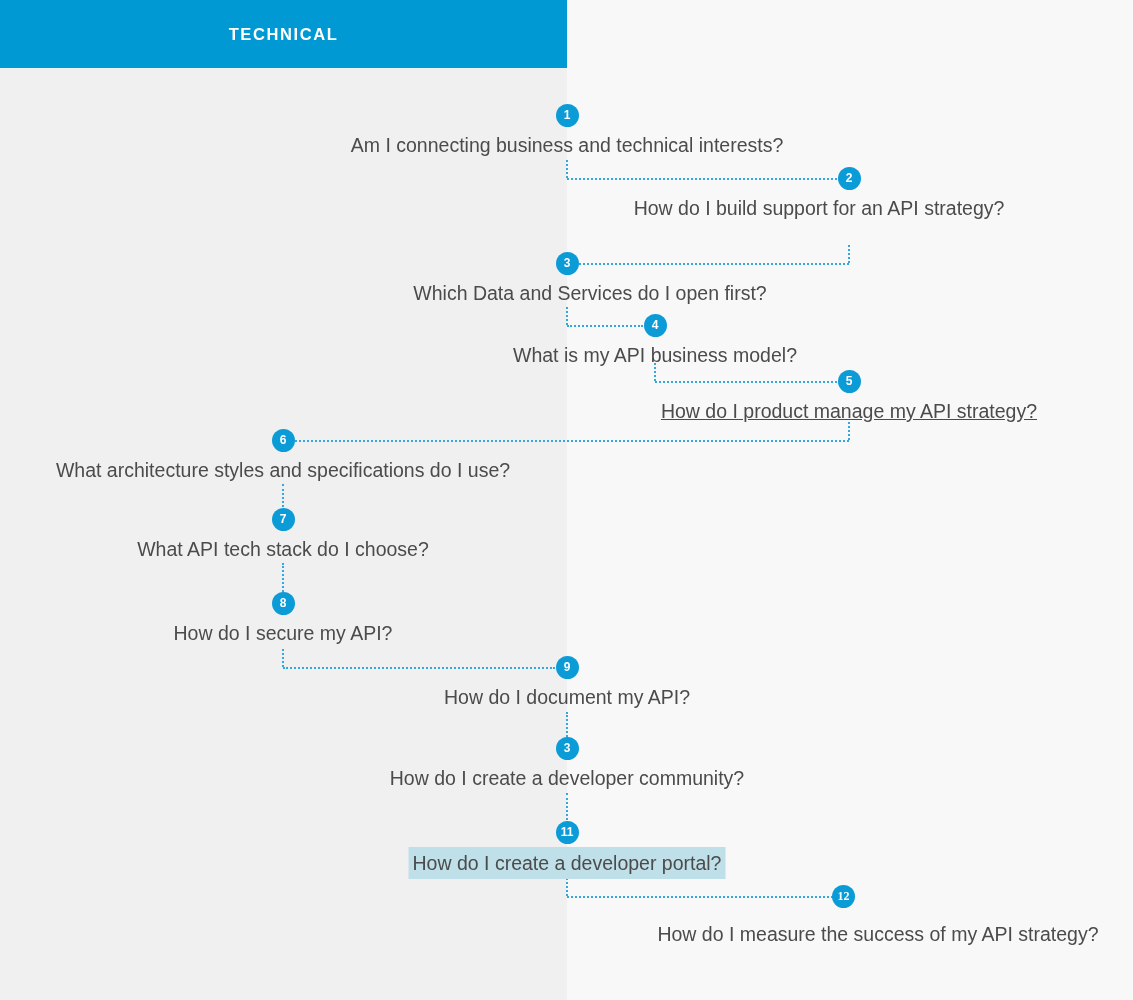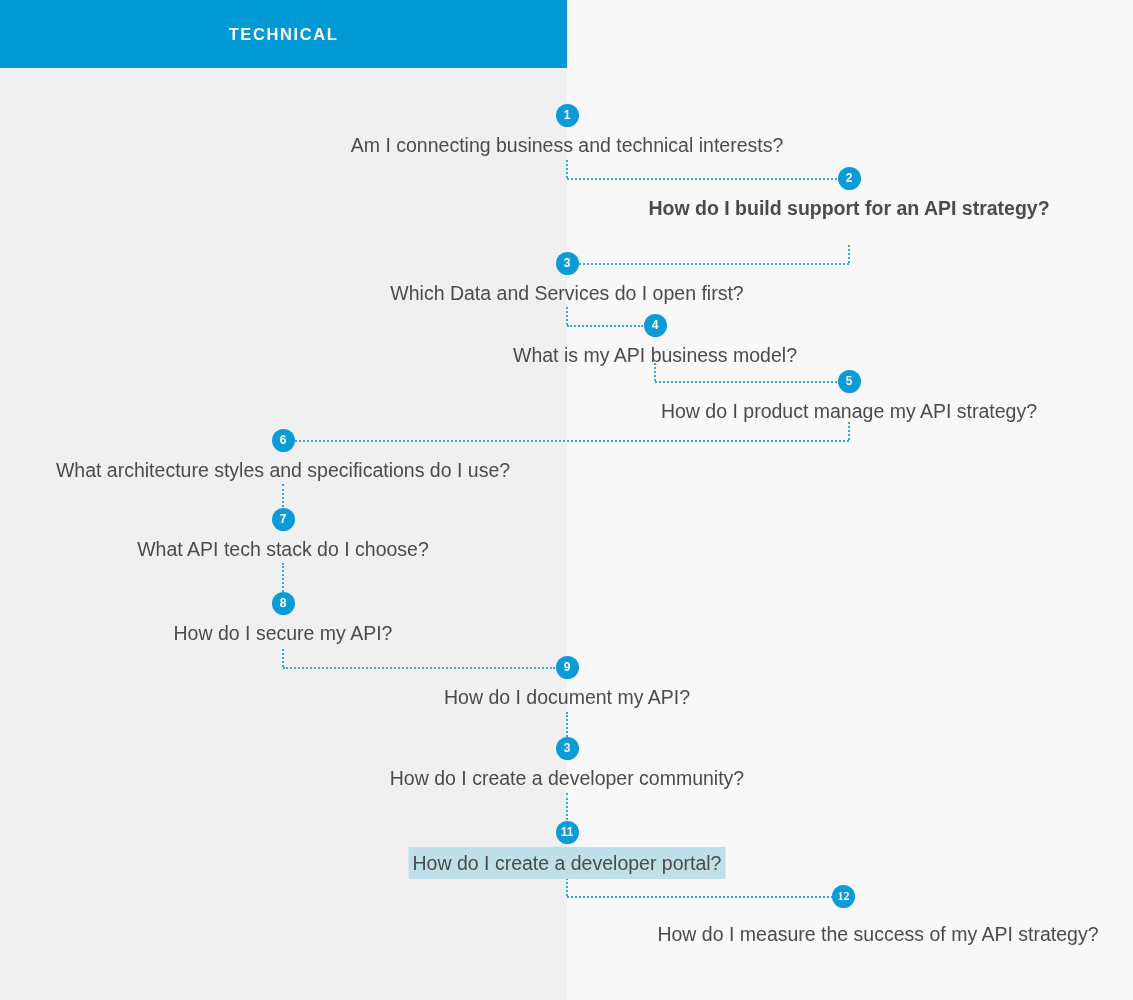--- a/index.html
+++ b/index.html
@@ -136,39 +136,39 @@
     </div>
   <div id="node-layer">
       <div class="badge" style="left: 555.5px; top: 103.5px;">1</div>
       <div class="node-text" style="top: 131px; left: 0px; width: 1133px; text-align: center; white-space: nowrap;">
         <span style="display: inline-block; position: absolute; left: 567px; transform: translateX(-50%); text-align: left;">
           <span class="line">Am I connecting business and technical interests?</span>
         </span>
       </div>
       <div class="badge" style="left: 837.5px; top: 166.5px;">2</div>
       <div class="node-text" style="top: 194px; left: 0px; width: 1133px; text-align: center; white-space: nowrap;">
-        <span style="display: inline-block; position: absolute; left: 849px; transform: translateX(-50%); text-align: center; font-weight: bold;">
+        <span style="display: inline-block; position: absolute; left: 819px; transform: translateX(-50%); text-align: center;">
           <span class="line">How do I build support for an API strategy?</span>
         </span>
       </div>
       <div class="badge" style="left: 555.5px; top: 251.5px;">3</div>
       <div class="node-text" style="top: 279px; left: 0px; width: 1133px; text-align: center; white-space: nowrap;">
-        <span style="display: inline-block; position: absolute; left: 567px; transform: translateX(-50%); text-align: center;">
+        <span style="display: inline-block; position: absolute; left: 590px; transform: translateX(-50%); text-align: center;">
           <span class="line">Which Data and Services do I open first?</span>
         </span>
       </div>
       <div class="badge" style="left: 643.5px; top: 313.5px;">4</div>
       <div class="node-text" style="top: 341px; left: 0px; width: 1133px; text-align: center; white-space: nowrap;">
         <span style="display: inline-block; position: absolute; left: 655px; transform: translateX(-50%); text-align: center;">
           <span class="line">What is my API business model?</span>
         </span>
       </div>
       <div class="badge" style="left: 837.5px; top: 369.5px;">5</div>
       <div class="node-text" style="top: 397px; left: 0px; width: 1133px; text-align: center; white-space: nowrap;">
-        <span style="display: inline-block; position: absolute; left: 849px; transform: translateX(-50%); text-align: center;">
+        <span style="display: inline-block; position: absolute; left: 849px; transform: translateX(-50%); text-align: center; text-decoration: underline;">
           <span class="line">How do I product manage my API strategy?</span>
         </span>
       </div>
       <div class="badge" style="left: 271.5px; top: 428.5px;">6</div>
       <div class="node-text" style="top: 456px; left: 0px; width: 1133px; text-align: center; white-space: nowrap;">
         <span style="display: inline-block; position: absolute; left: 283px; transform: translateX(-50%); text-align: center;">
           <span class="line">What architecture styles and specifications do I use?</span>
         </span>
       </div>
       <div class="badge" style="left: 271.5px; top: 507.5px;">7</div>

